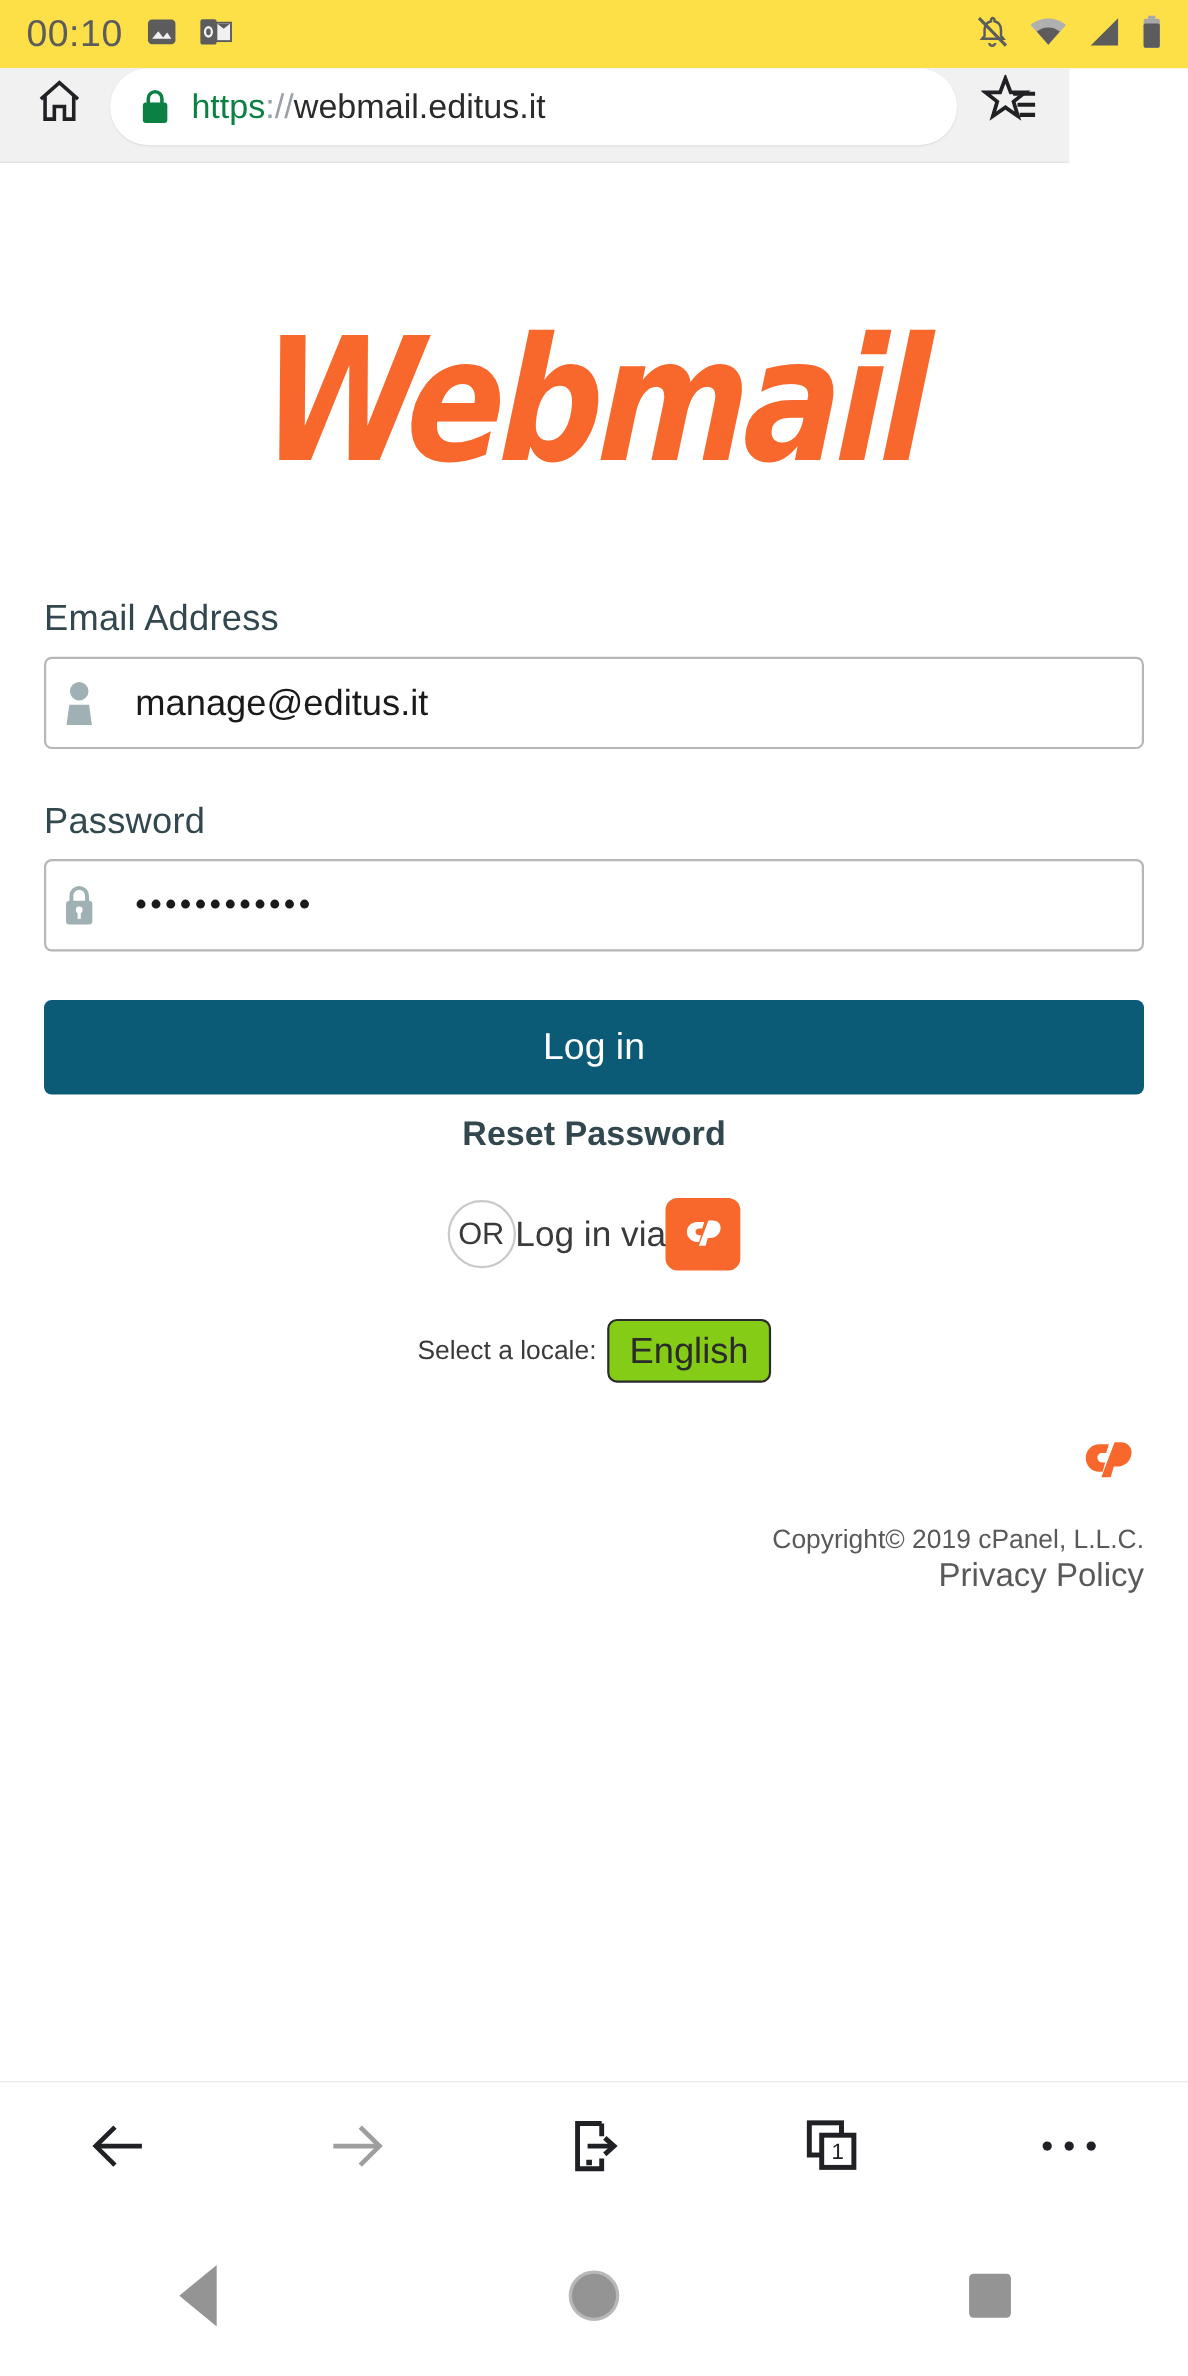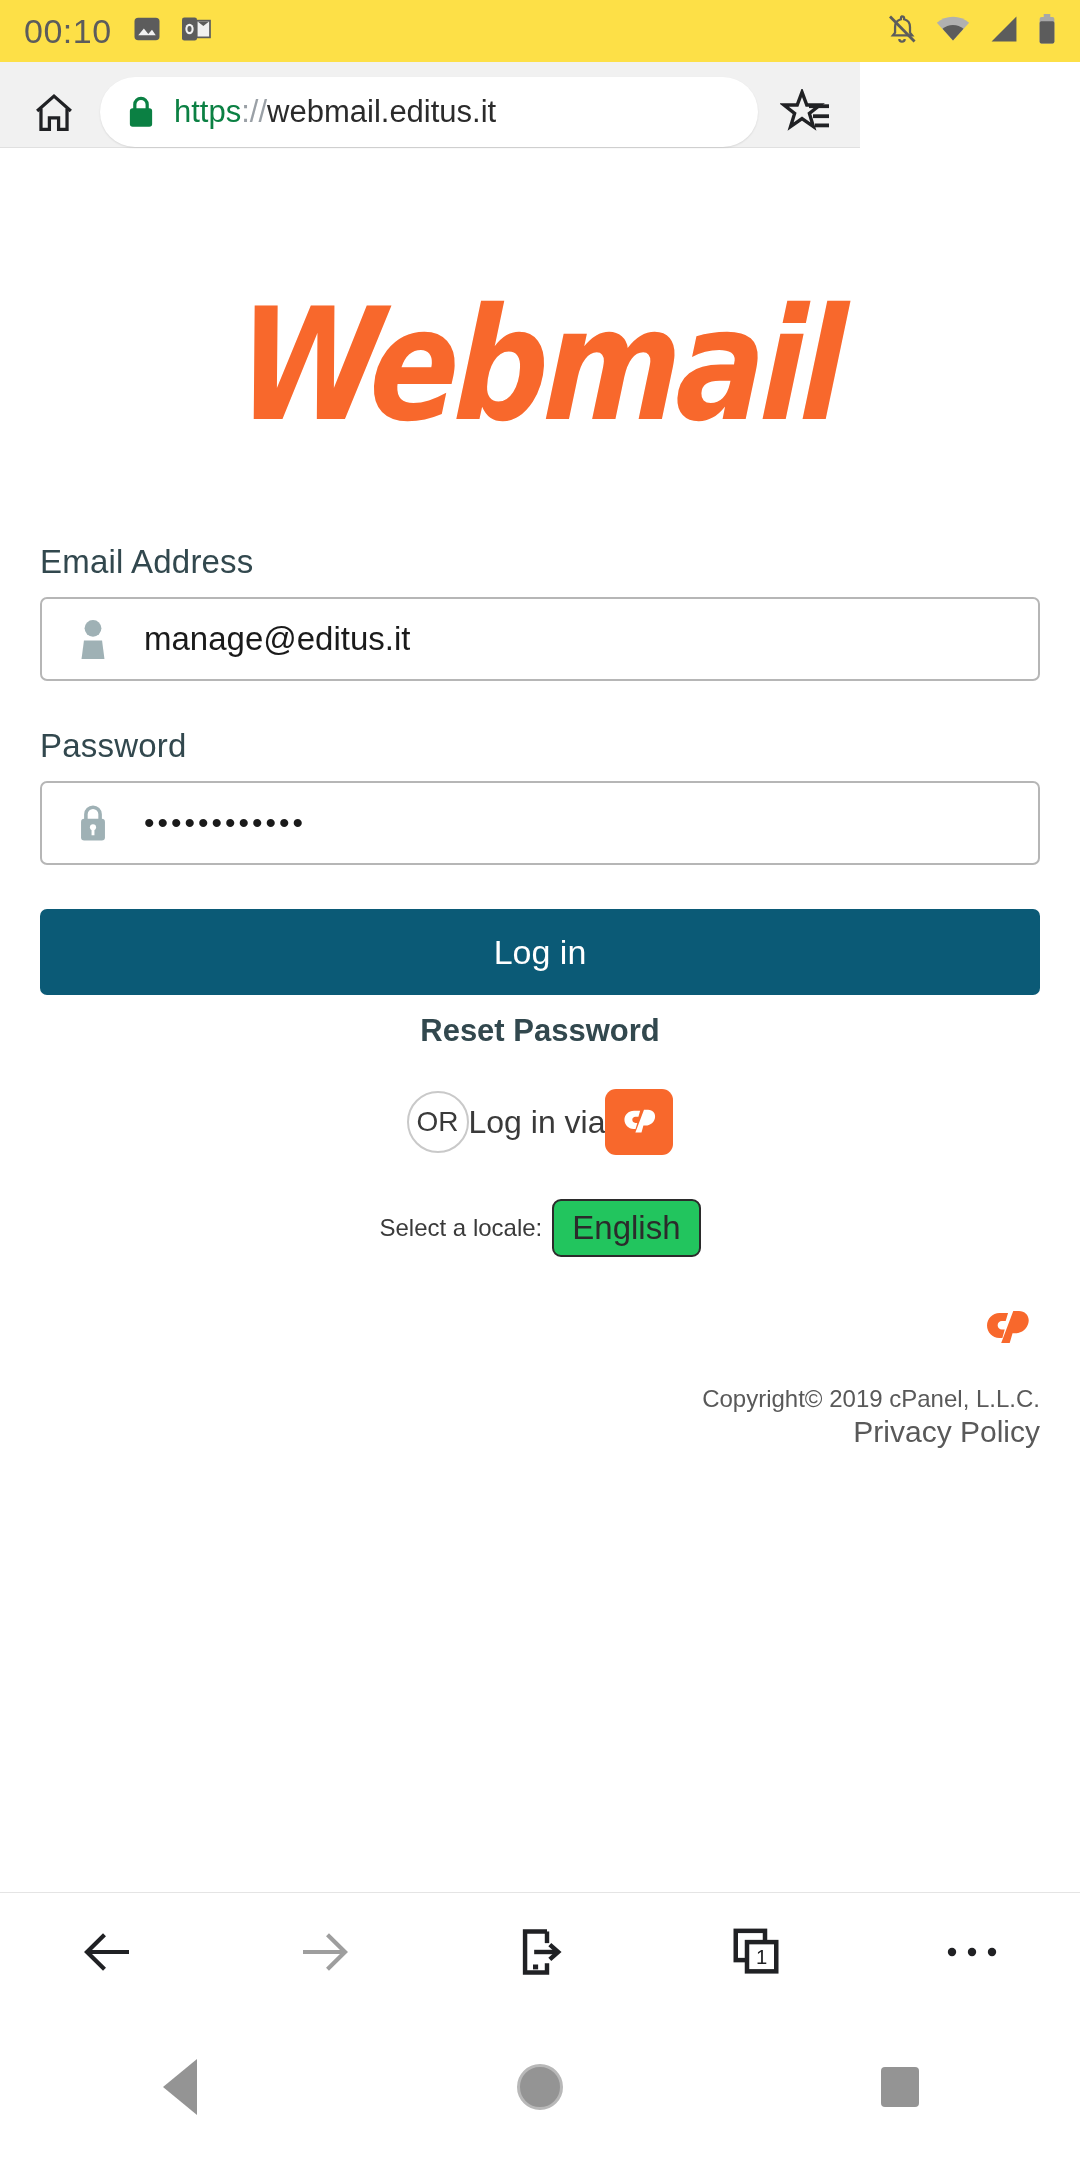--- a/index.html
+++ b/index.html
@@ -18,23 +18,23 @@
     display: flex; align-items: center; justify-content: space-between;
     padding: 0 24px;
   }
   .status-left { display: flex; align-items: center; gap: 20px; }
   .status-clock { font-size: 34px; color: #5c5c5c; letter-spacing: 0.5px; }
   .status-right { display: flex; align-items: center; gap: 18px; }
   .sicon { display: block; }
 
   
   .url-bar {
-    position: absolute; top: 62px; left: 0; width: 860px; height: 86px;
+    position: absolute; top: 62px; left: 0; width: 972px; height: 86px;
     background: #f1f1f1;
-    display: flex; align-items: flex-end; padding: 0 22px;
+    display: flex; align-items: flex-start; padding: 0 22px;
     border-bottom: 1px solid #e0e0e0;
   }
   .home-btn { width: 64px; height: 64px; display:flex; align-items:center; justify-content:center; flex:0 0 auto; }
   .omnibox {
     flex: 1 1 auto; height: 70px; margin: 0 16px 0 14px;
     background: #ffffff; border-radius: 36px;
     display: flex; align-items: center; padding: 0 26px;
     box-shadow: 0 1px 2px rgba(0,0,0,0.10);
     overflow: hidden;
   }
@@ -66,21 +66,21 @@
     line-height: 1.0;
   }
 
   .form-area { padding: 0 40px; margin-top: 112px; }
   .field-label {
     font-size: 33px; font-weight: normal; color: #32484e;
     margin-bottom: 16px; letter-spacing: 0.2px;
   }
   .input-box {
     height: 84px; border: 2px solid #b6b6b6; border-radius: 7px;
-    background: #ffffff; display: flex; align-items: center; padding: 0 28px; margin-top: 13px;
+    background: #ffffff; display: flex; align-items: center; padding: 0 7px; margin-top: 13px;
   }
   .input-icon { flex: 0 0 auto; width: 46px; display:flex; align-items:center; justify-content:center; }
   .input-value {
     font-size: 33px; color: #1a1a1a; margin-left: 28px;
     white-space: nowrap; overflow: hidden;
   }
   .input-value.dots { letter-spacing: 3px; font-size: 30px; }
   .gap { height: 46px; }
 
   .login-btn {
@@ -108,21 +108,21 @@
     width: 68px; height: 66px; background: #f8682c; border-radius: 11px;
     display: flex; align-items: center; justify-content: center;
   }
 
   .locale-row {
     display: flex; align-items: center; justify-content: center;
     gap: 10px; margin-top: 44px;
   }
   .locale-label { font-size: 24px; color: #3a3a3a; }
   .locale-select {
-    background: #22c55e; border: 2px solid #2b2b2b; border-radius: 9px;
+    background: #84cc16; border: 2px solid #2b2b2b; border-radius: 9px;
     font-size: 33px; color: #2b2b2b; padding: 8px 18px;
     font-family: "Liberation Sans", sans-serif;
     text-align: right;
   }
 
   .footer { text-align: right; margin-top: 46px; }
   .footer-logo { margin-bottom: 24px; }
   .footer-line { font-size: 24px; color: #595959; line-height: 1.35; }
   .footer-link { font-size: 30px; color: #595959; text-decoration: none; display:block; }
 

